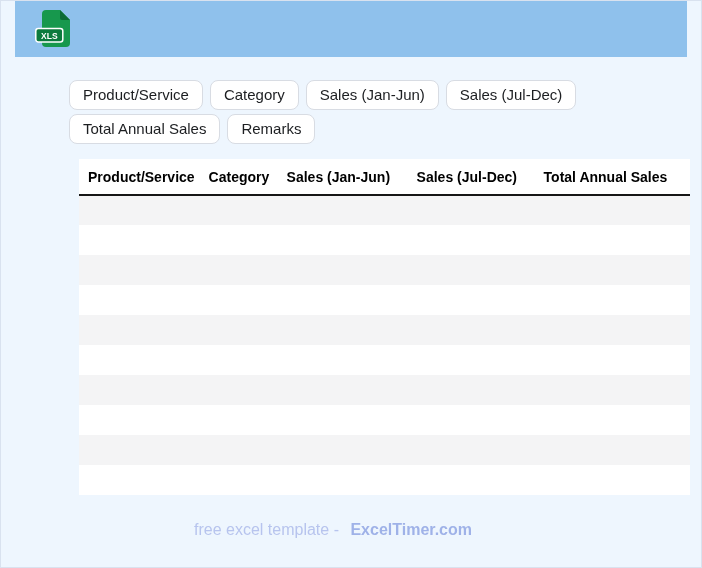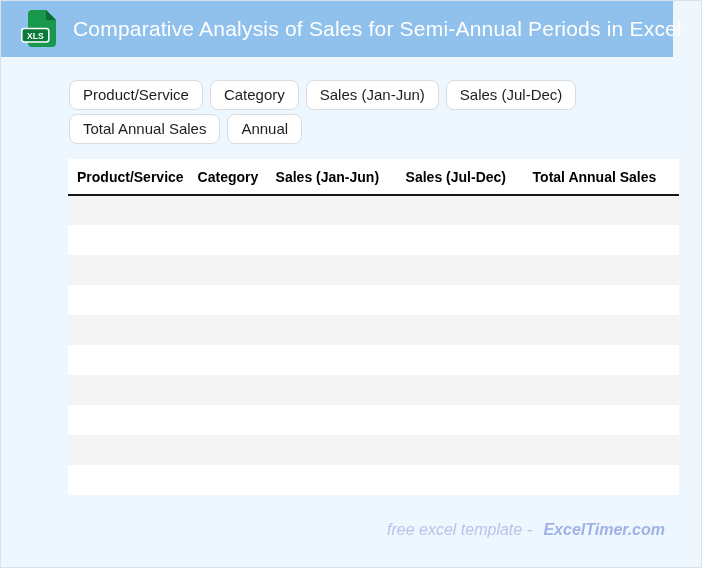--- a/index.html
+++ b/index.html
@@ -4,21 +4,21 @@
 <style>
   html,body{margin:0;padding:0;background:#ffffff;}
   .page{
     position:relative;
     width:702px;height:568px;
     box-sizing:border-box;
     border:1px solid #d9e2ef;
     background:#eef6fe;
     font-family:"Liberation Sans", sans-serif;
     overflow:hidden;
-    display:flex;flex-direction:column;
+    display:flex;flex-direction:column;align-items:center;
   }
   
   .topbar{
     width:672px;height:56px;
     background:#8fc1ec;
     display:flex;align-items:center;
     padding-left:19px;box-sizing:border-box;
     flex:0 0 auto;
   }
   .file-icon{margin-right:15px;flex:0 0 auto;display:block;}
@@ -74,47 +74,45 @@
   tbody tr:nth-child(even){background:#ffffff;}
   tbody td{padding:0;border:none;}
   
   .footer{
     margin-top:auto;
     margin-bottom:28px;
     padding-right:36px;
     text-align:right;
     font-size:16px;
     white-space:nowrap;
-    font-style:italic;
   }
   .footer-note{color:#b7c4ee;font-weight:400;}
   .footer-brand{color:#9fb2e8;font-weight:bold;margin-left:7px;cursor:pointer;text-decoration:none;}
 </style>
 </head>
 <body>
 
 <div class="page">
 
   <div class="topbar">
     <svg class="file-icon" width="38" height="40" viewBox="0 0 38 40" aria-hidden="true">
       <path d="M12 1 h14 l10 10 v23 a4 4 0 0 1 -4 4 H12 a4 4 0 0 1 -4 -4 V5 a4 4 0 0 1 4 -4 Z" fill="#17984d"></path>
       <path d="M26 1 l10 10 h-8 a2 2 0 0 1 -2 -2 Z" fill="#0c6b37"></path>
       <rect x="1.8" y="19.5" width="27" height="13.5" rx="2.5" fill="#0c7a3d" stroke="#ffffff" stroke-width="1.5"></rect>
       <text x="15.3" y="29.8" font-size="8.5" font-weight="bold" fill="#ffffff" text-anchor="middle" font-family="Liberation Sans, sans-serif">XLS</text>
     </svg>
-    <span class="title">Comparative Analysis of Sales for Semi-Annual Periods in Excel</span>
   </div>
 
   <div class="chips">
     <div class="chip">Product/Service</div>
     <div class="chip">Category</div>
     <div class="chip">Sales (Jan-Jun)</div>
     <div class="chip">Sales (Jul-Dec)</div>
     <div class="chip">Total Annual Sales</div>
-    <div class="chip">Annual</div>
+    <div class="chip">Remarks</div>
   </div>
 
   <div class="table-wrap">
     <table>
       <thead>
         <tr>
           <th class="c1">Product/Service</th>
           <th class="c2">Category</th>
           <th class="c3">Sales (Jan-Jun)</th>
           <th class="c4">Sales (Jul-Dec)</th>

